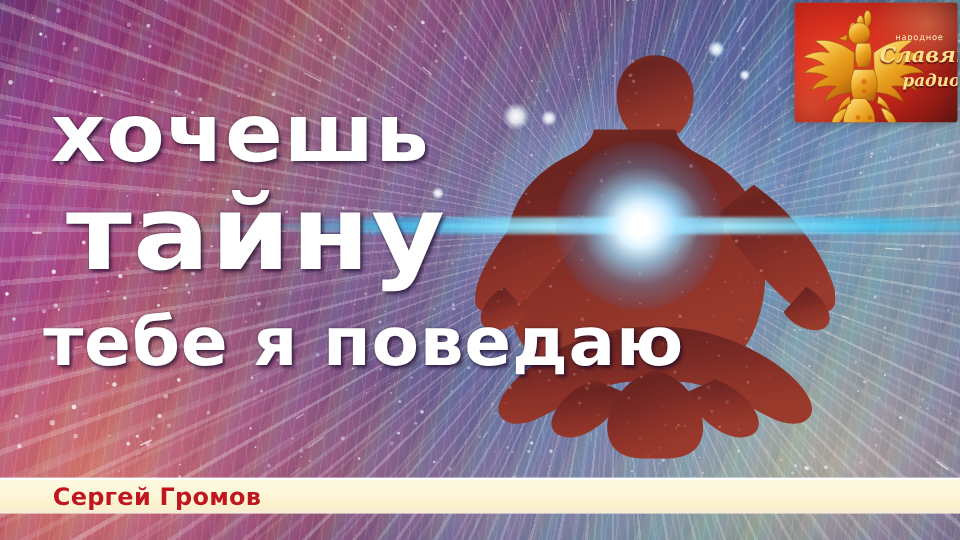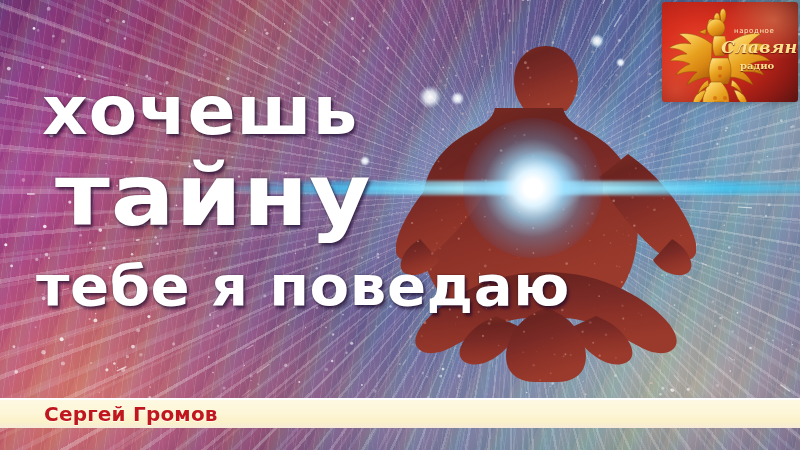--- a/index.html
+++ b/index.html
@@ -185,40 +185,42 @@
     background:
       radial-gradient(ellipse 70px 60px at 82% 18%, rgba(255,180,120,0.40) 0%, rgba(0,0,0,0) 68%),
       radial-gradient(ellipse 60px 70px at 10% 88%, rgba(255,140,90,0.30) 0%, rgba(0,0,0,0) 70%);
   }
   .logo svg { position:absolute; left:0; top:0; }
   .logo-txt {
     position:absolute;
     font-family:"DejaVu Serif", serif;
     color:#ffd98a;
     white-space:nowrap;
+    margin-left:12px;
   }
   .logo-small {
     left:72px; top:25px;
     font-size:7px;
     letter-spacing:0.6px;
     color:#ffe9b8;
     font-family:"DejaVu Sans", sans-serif;
   }
   .logo-big {
     left:59px; top:35px;
     font-size:17.5px;
     font-weight:bold;
     font-style:italic;
     color:#ffe08c;
     text-shadow:0 1px 1px rgba(90,15,10,0.85);
   }
   .logo-med {
     left:78px; top:58px;
-    font-size:10px;
+    font-size:14px;
     font-weight:bold;
+    font-style:italic;
     color:#ffe08c;
     text-shadow:0 1px 1px rgba(90,15,10,0.85);
   }
 
   
   .namebar {
     position:absolute;
     left:0; top:398px; width:800px; height:30px;
     background:linear-gradient(180deg,#fdf8e2 0%, #fdf6d8 45%, #fbf1c8 78%, #f6ead9 100%);
     border-top:2px solid #ffffff;

